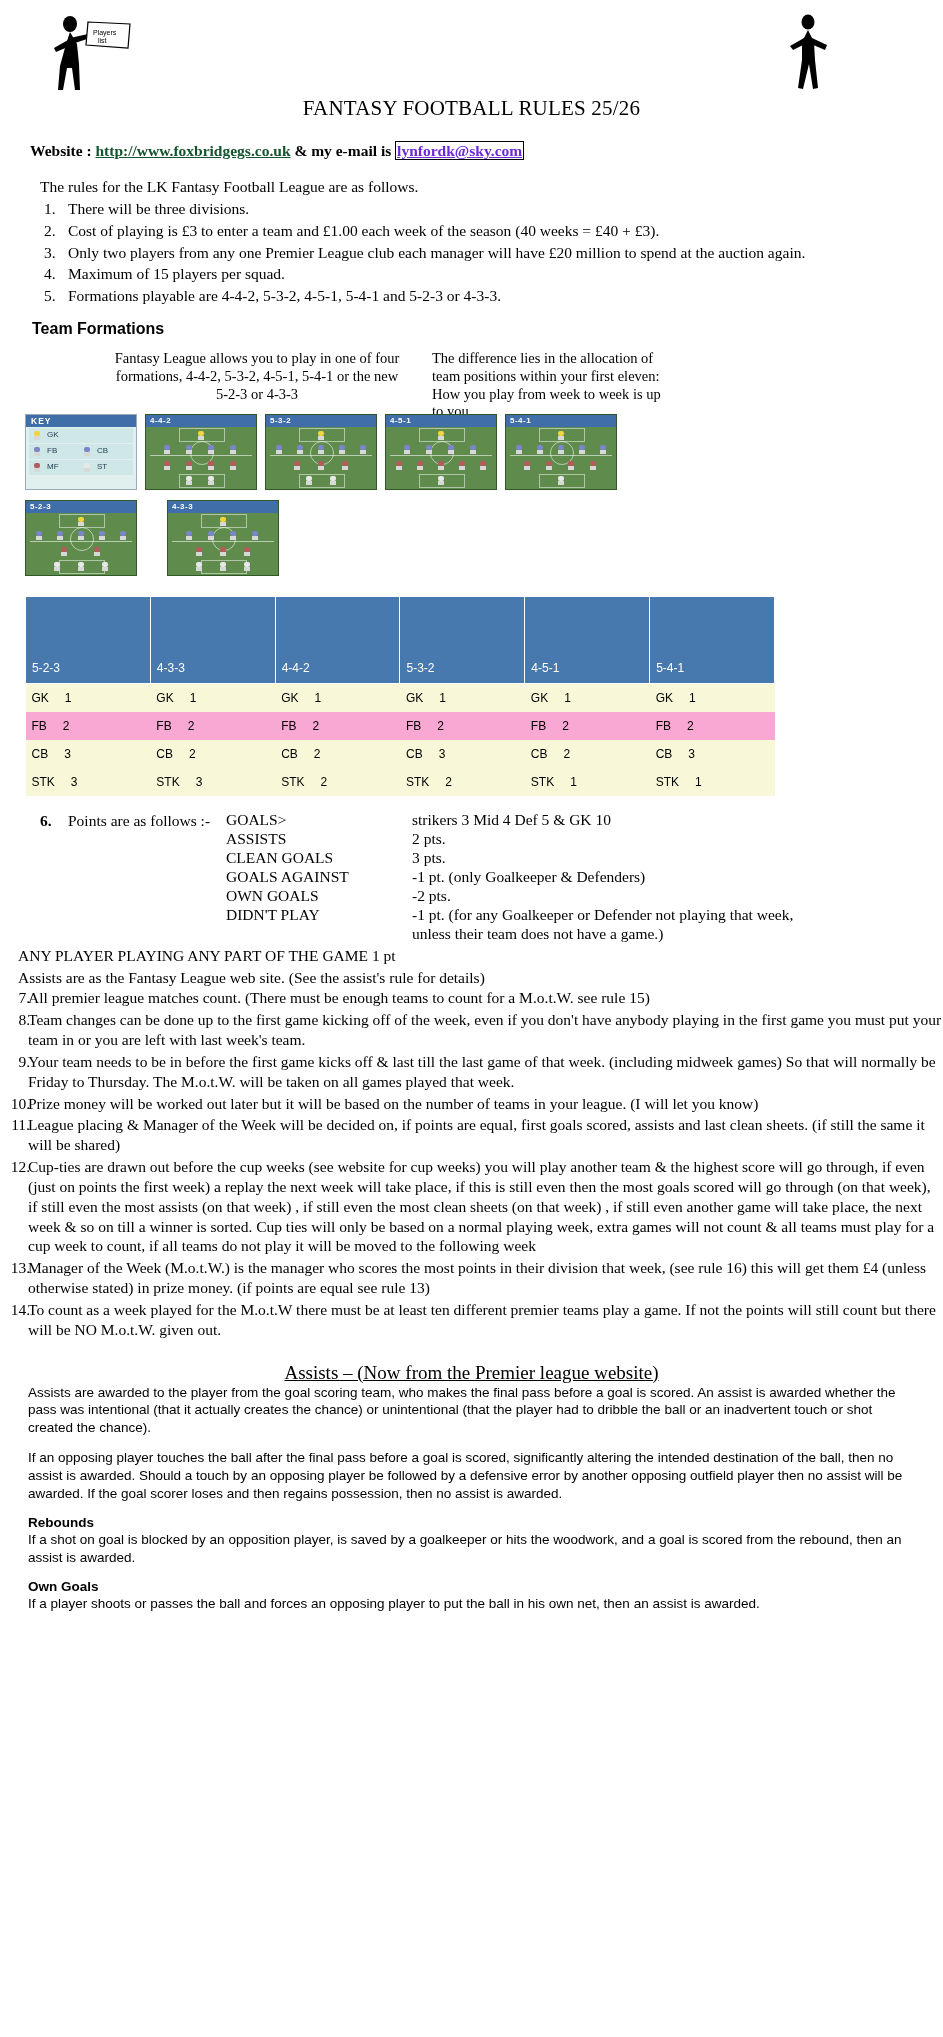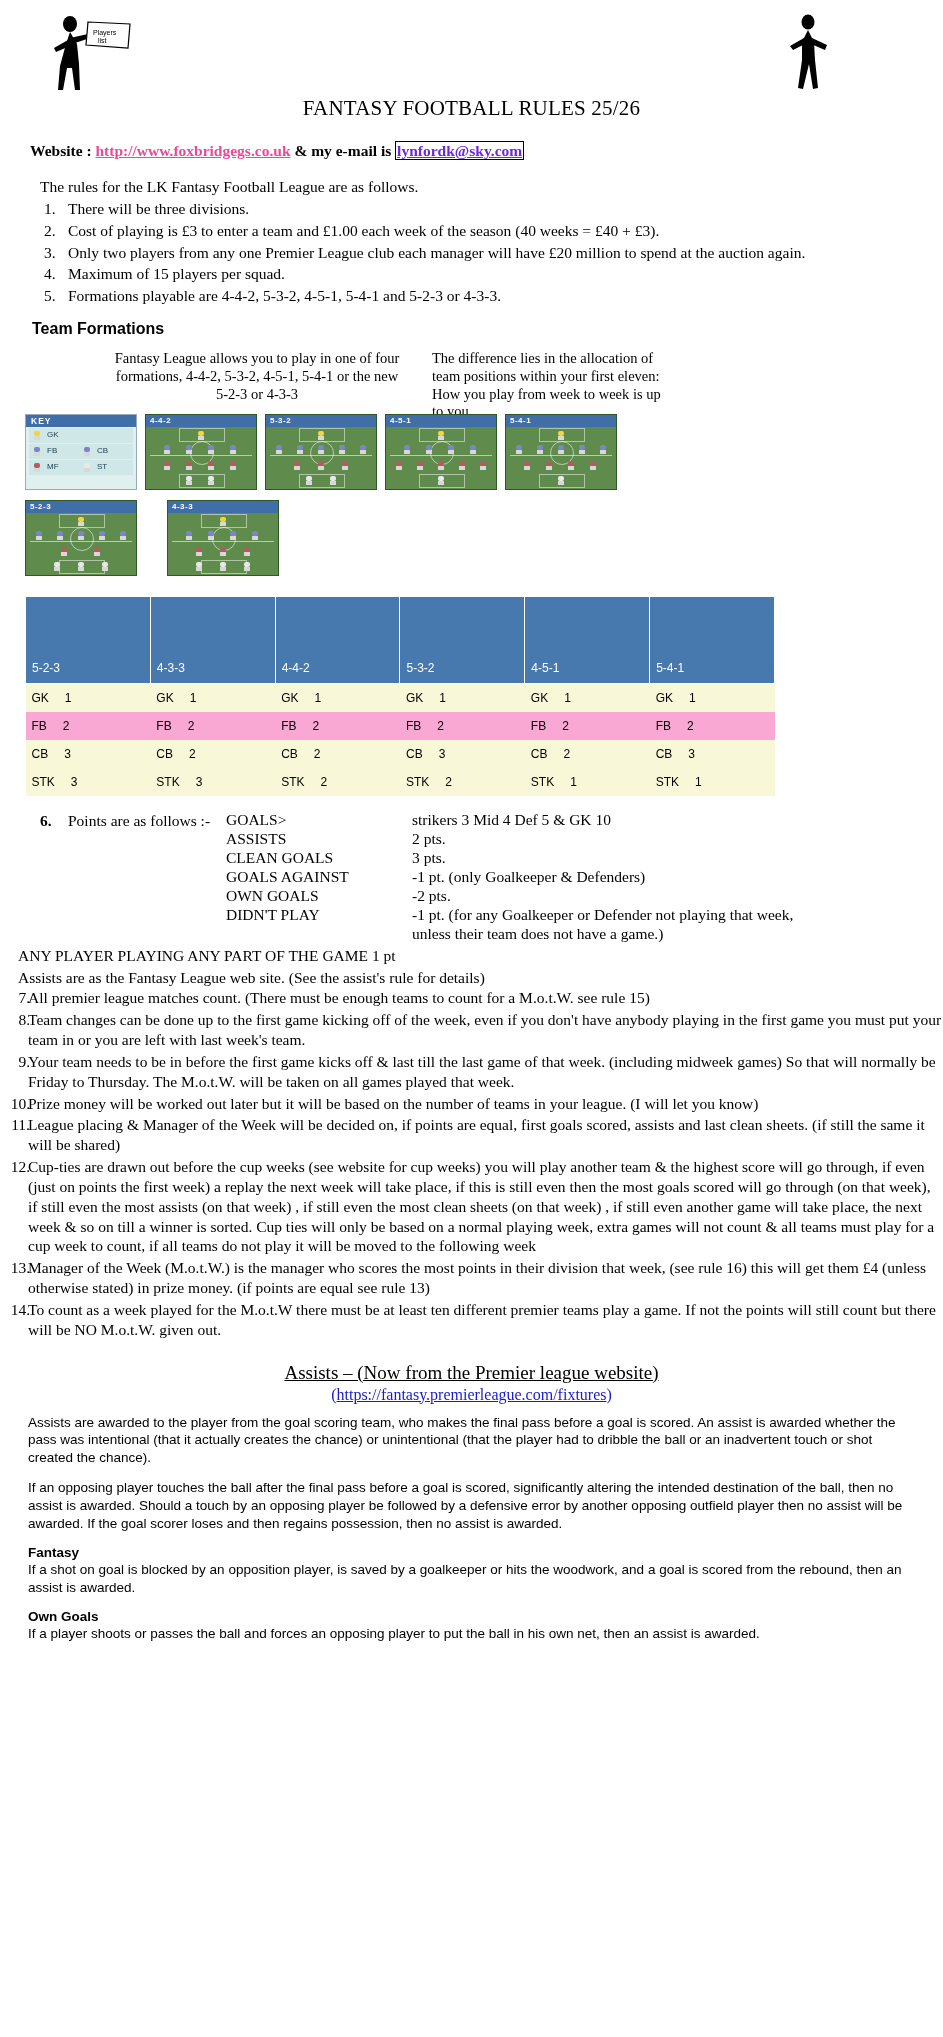--- a/index.html
+++ b/index.html
@@ -16,21 +16,21 @@
   .header{position:relative;height:130px;}
   .fig-left{position:absolute;left:30px;top:14px;}
   .fig-right{position:absolute;left:780px;top:12px;}
   .doc-title{
     position:absolute;left:0;right:0;top:96px;text-align:center;
     font-size:21px;font-family:"Liberation Serif", serif;letter-spacing:.2px;
   }
   .site-line{
     margin:12px 0 0 30px;font-weight:bold;font-size:15.5px;
   }
-  .site-line a{color:#ec4899;text-decoration:underline;}
+  .site-line a{color:#14532d;text-decoration:underline;}
   .site-line .mail{color:#6d28d9;font-weight:bold;text-decoration:underline;}
   .site-line .mailbox{border:1px solid #000;padding:0 1px;}
 
   
   .intro{margin:18px 0 0 40px;font-size:15.5px;}
   .intro p{margin:0 0 3px 0;}
   ol.numlist{margin:0;padding:0;list-style:none;}
   ol.numlist li{
     position:relative;padding-left:28px;margin-bottom:2px;line-height:1.28;
   }
@@ -613,28 +613,25 @@
     <li><span class="num">8.</span><span>Team changes can be done up to the first game kicking off of the week, even if you don't have anybody playing in the first game you must put your team in or you are left with last week's team.</span></li>
     <li><span class="num">9.</span><span>Your team needs to be in before the first game kicks off &amp; last till the last game of that week. (including midweek games) So that will normally be Friday to Thursday. The M.o.t.W. will be taken on all games played that week.</span></li>
     <li><span class="num">10.</span><span>Prize money will be worked out later but it will be based on the number of teams in your league. (I will let you know)</span></li>
     <li><span class="num">11.</span><span>League placing &amp; Manager of the Week will be decided on, if points are equal, first goals scored, assists and last clean sheets. (if still the same it will be shared)</span></li>
     <li><span class="num">12.</span><span>Cup-ties are drawn out before the cup weeks (see website for cup weeks) you will play another team &amp; the highest score will go through, if even (just on points the first week) a replay the next week will take place, if this is still even then the most goals scored will go through (on that week), if still even the most assists (on that week) , if still even the most clean sheets (on that week) , if still even another game will take place, the next week &amp; so on till a winner is sorted. Cup ties will only be based on a normal playing week, extra games will not count &amp; all teams must play for a cup week to count, if all teams do not play it will be moved to the following week</span></li>
     <li><span class="num">13.</span><span>Manager of the Week (M.o.t.W.) is the manager who scores the most points in their division that week, (see rule 16) this will get them £4 (unless otherwise stated) in prize money. (if points are equal see rule 13)</span></li>
     <li><span class="num">14.</span><span>To count as a week played for the M.o.t.W there must be at least ten different premier teams play a game. If not the points will still count but there will be NO M.o.t.W. given out.</span></li>
   </ol>
 
   <div class="assists-title">Assists – (Now from the Premier league website)</div>
-  <div class="assists-link">
-    <span>(</span><a href="#">https://fantasy.premierleague.com/fixtures</a><span>)</span>
-  </div>
   <div class="body-sans">
     <p>Assists are awarded to the player from the goal scoring team, who makes the final pass before a goal is scored. An assist is awarded whether the pass was intentional (that it actually creates the chance) or unintentional (that the player had to dribble the ball or an inadvertent touch or shot created the chance).</p>
     <p>If an opposing player touches the ball after the final pass before a goal is scored, significantly altering the intended destination of the ball, then no assist is awarded. Should a touch by an opposing player be followed by a defensive error by another opposing outfield player then no assist will be awarded. If the goal scorer loses and then regains possession, then no assist is awarded.</p>
   </div>
-  <div class="sub-h">Fantasy</div>
+  <div class="sub-h">Rebounds</div>
   <div class="body-sans">
     <p>If a shot on goal is blocked by an opposition player, is saved by a goalkeeper or hits the woodwork, and a goal is scored from the rebound, then an assist is awarded.</p>
   </div>
   <div class="sub-h">Own Goals</div>
   <div class="body-sans">
     <p>If a player shoots or passes the ball and forces an opposing player to put the ball in his own net, then an assist is awarded.</p>
   </div>
 
 </div>
 

